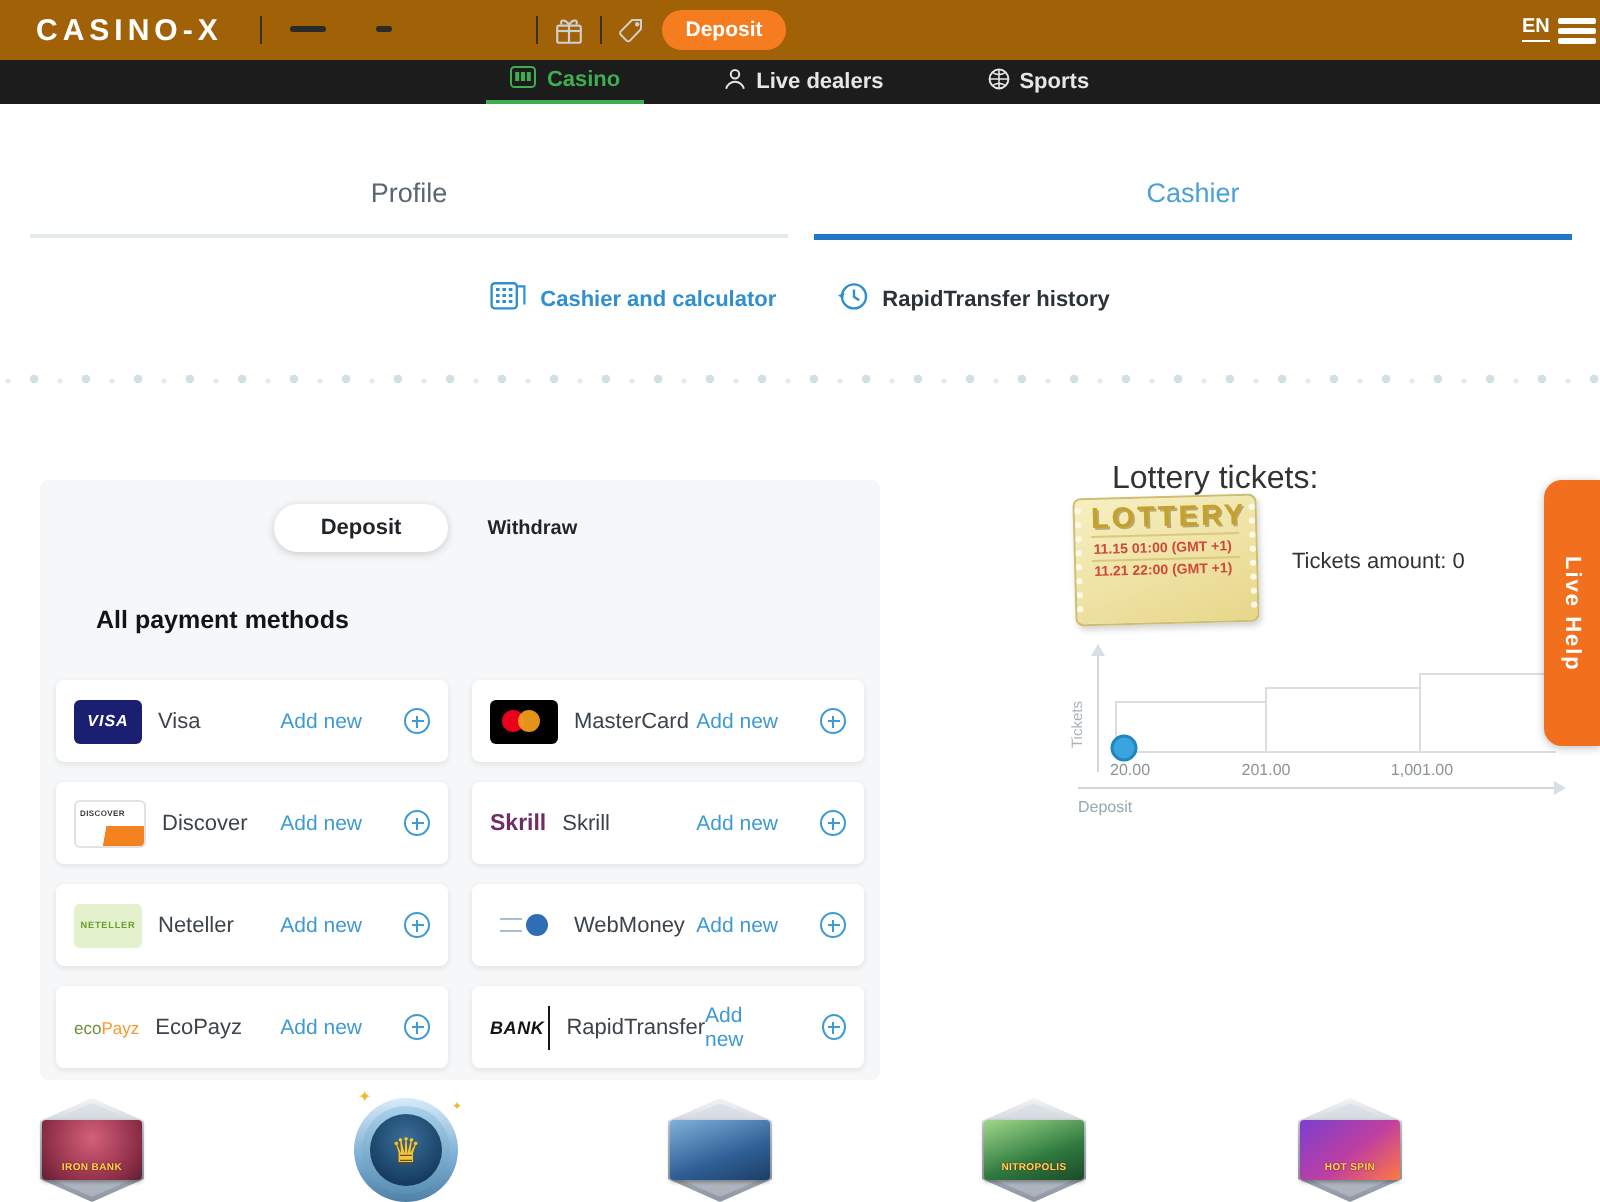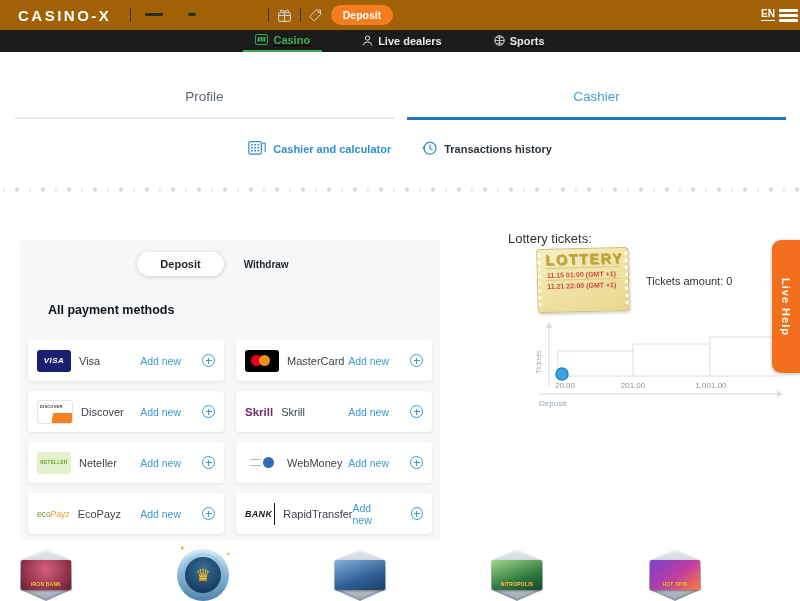--- a/index.html
+++ b/index.html
@@ -16,21 +16,21 @@
   .deposit-btn{position:absolute;left:331px;top:5px;width:62px;height:20px;background:#f57d1f;
         border-radius:10px;color:#fff;font-size:10.5px;font-weight:bold;display:flex;
         align-items:center;justify-content:center;cursor:pointer;}
   .lang{position:absolute;left:761px;top:8px;color:#fff;font-size:10px;font-weight:bold;
         border-bottom:1px solid #fff;padding-bottom:1px;cursor:pointer;}
   .burger{position:absolute;left:779px;top:9px;width:19px;height:13px;cursor:pointer;}
   .burger span{display:block;height:2.5px;background:#fff;margin-bottom:2.5px;border-radius:1px;}
 
   
   .navbar{position:absolute;left:0;top:30px;width:800px;height:22px;background:#1c1c1c;
-        display:flex;align-items:stretch;justify-content:center;gap:28px;text-decoration:underline;}
+        display:flex;align-items:stretch;justify-content:center;gap:28px;}
   .nav-item{display:flex;align-items:center;gap:5px;font-size:11px;font-weight:bold;
         color:#e6e6e6;padding:0 12px;cursor:pointer;}
   .nav-item.active{color:#3fae52;border-bottom:2px solid #3fae52;}
 
   
   .tabs{position:absolute;left:15px;top:75px;width:771px;display:flex;gap:13px;}
   .tab{flex:1;height:42px;display:flex;align-items:center;justify-content:center;
        font-size:13.5px;color:#5b6670;border-bottom:2px solid #e5eaed;cursor:pointer;}
   .tab.active{color:#4aa0d8;border-bottom:3px solid #2077c8;}
 
@@ -89,21 +89,21 @@
   .plogo.webmoney{gap:2px;}
   .wm-lines{width:11px;height:5px;border-top:1.2px solid #a8bdd2;border-bottom:1.2px solid #a8bdd2;}
   .wm-circle{width:11px;height:11px;border-radius:50%;background:#2f6eb5;}
   .plogo.ecopayz{width:auto;font-size:8.5px;font-weight:400;}
   .eco-green{color:#6e8d3b;}
   .eco-orange{color:#f39b30;}
   .plogo.rapid{width:auto;color:#141414;font-size:9px;font-weight:900;font-style:italic;
        letter-spacing:.3px;border-right:1.5px solid #141414;padding-right:2px;}
 
   
-  .lottery-title{position:absolute;left:508px;top:231px;font-size:13px;color:#333;}
+  .lottery-title{position:absolute;left:556px;top:231px;font-size:16px;color:#333;}
   .ticket{position:absolute;left:537px;top:248px;width:92px;height:64px;
        background:linear-gradient(160deg,#f7efc2,#e7d78a);border:1px solid #cdbd6e;
        border-radius:4px;transform:rotate(-1.5deg);box-shadow:1px 2px 3px rgba(0,0,0,.18);
        padding:2px 8px 0;box-sizing:border-box;}
   .ticket::before,.ticket::after{content:"";position:absolute;top:2px;bottom:2px;width:5px;
        background-image:radial-gradient(circle,#fdfaeb 1.4px,transparent 1.7px);
        background-size:5px 7px;}
   .ticket::before{left:-1px;}
   .ticket::after{right:-1px;}
   .ticket-title{font-size:14.5px;font-weight:900;color:#c3a12c;letter-spacing:1.5px;
@@ -238,21 +238,21 @@
     <span>Cashier and calculator</span>
   </div>
   <div class="subnav-item">
     <span>
       <svg width="17" height="16" viewBox="0 0 17 16">
           <circle cx="9" cy="8.2" r="6" fill="none" stroke="#2f8fd0" stroke-width="1.2"></circle>
           <path d="M9 4.8 v3.6 l2.6 1.7" fill="none" stroke="#2f8fd0" stroke-width="1.2"></path>
           <path d="M1 7.6 l2.4 1.9 l0.9 -3 z" fill="#2f8fd0"></path>
         </svg>
     </span>
-    <span>Transactions history</span>
+    <span>RapidTransfer history</span>
   </div>
 </div>
 
 <div class="dots"></div>
 
 <div class="panel">
   <div class="toggle">
     <div class="pill">Deposit</div>
     <div class="toggle-plain">Withdraw</div>
   </div>

